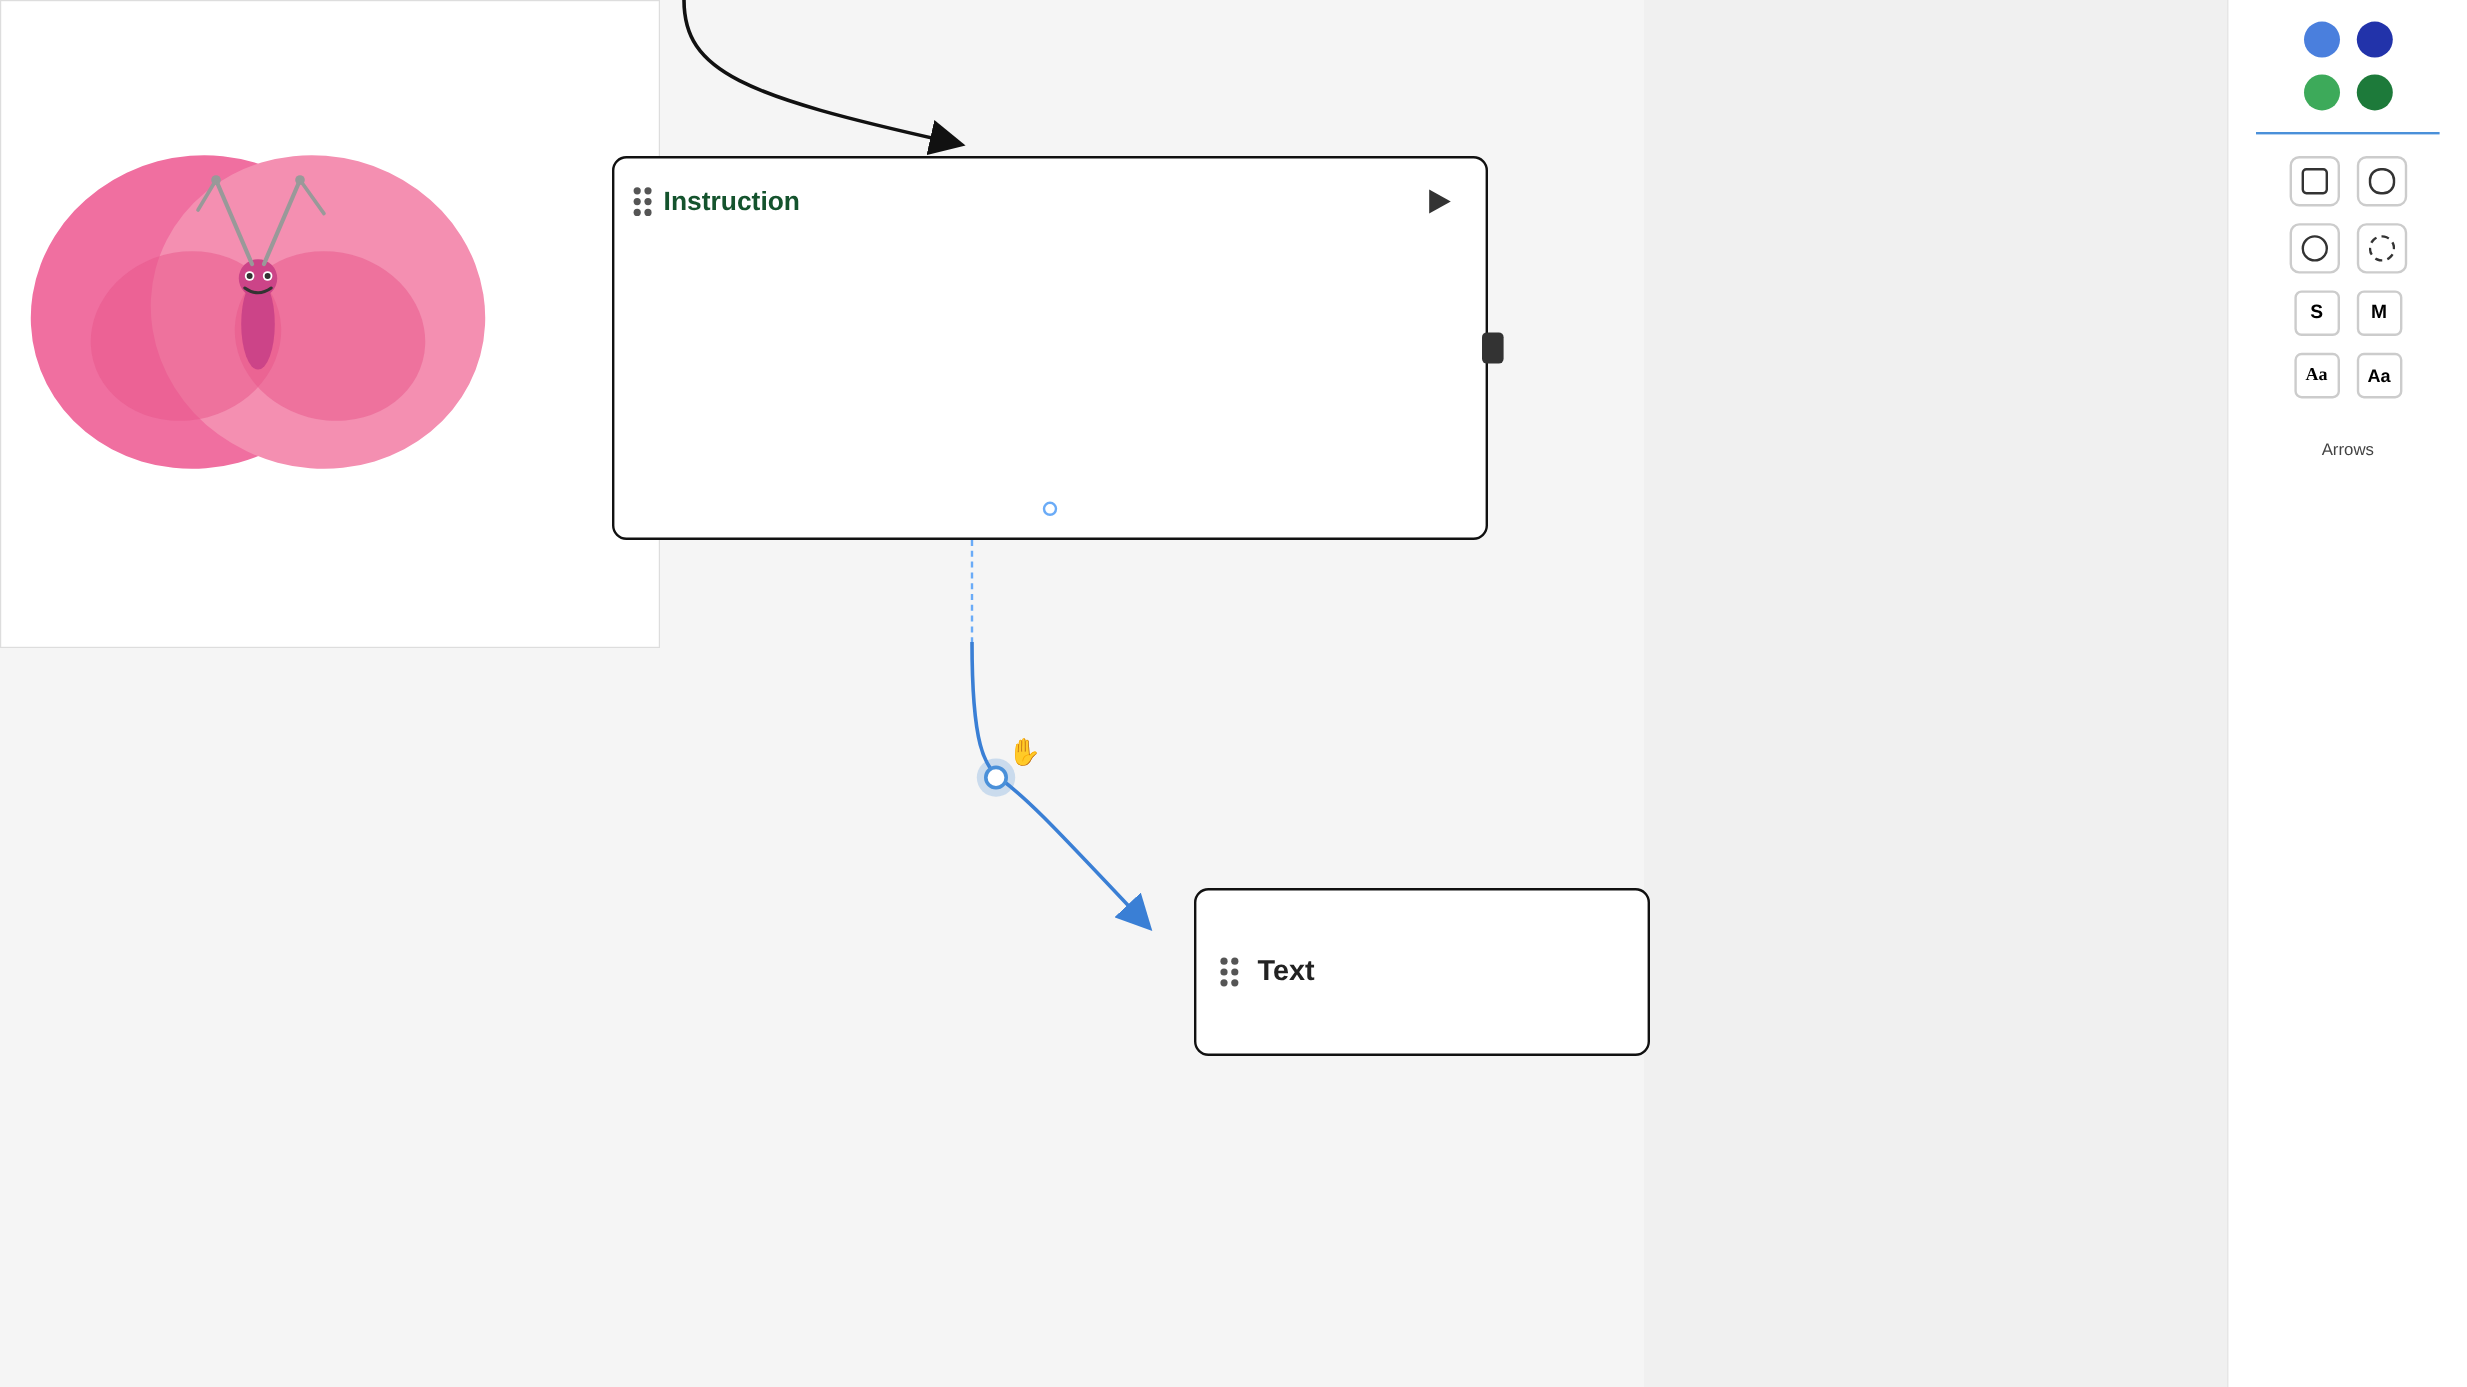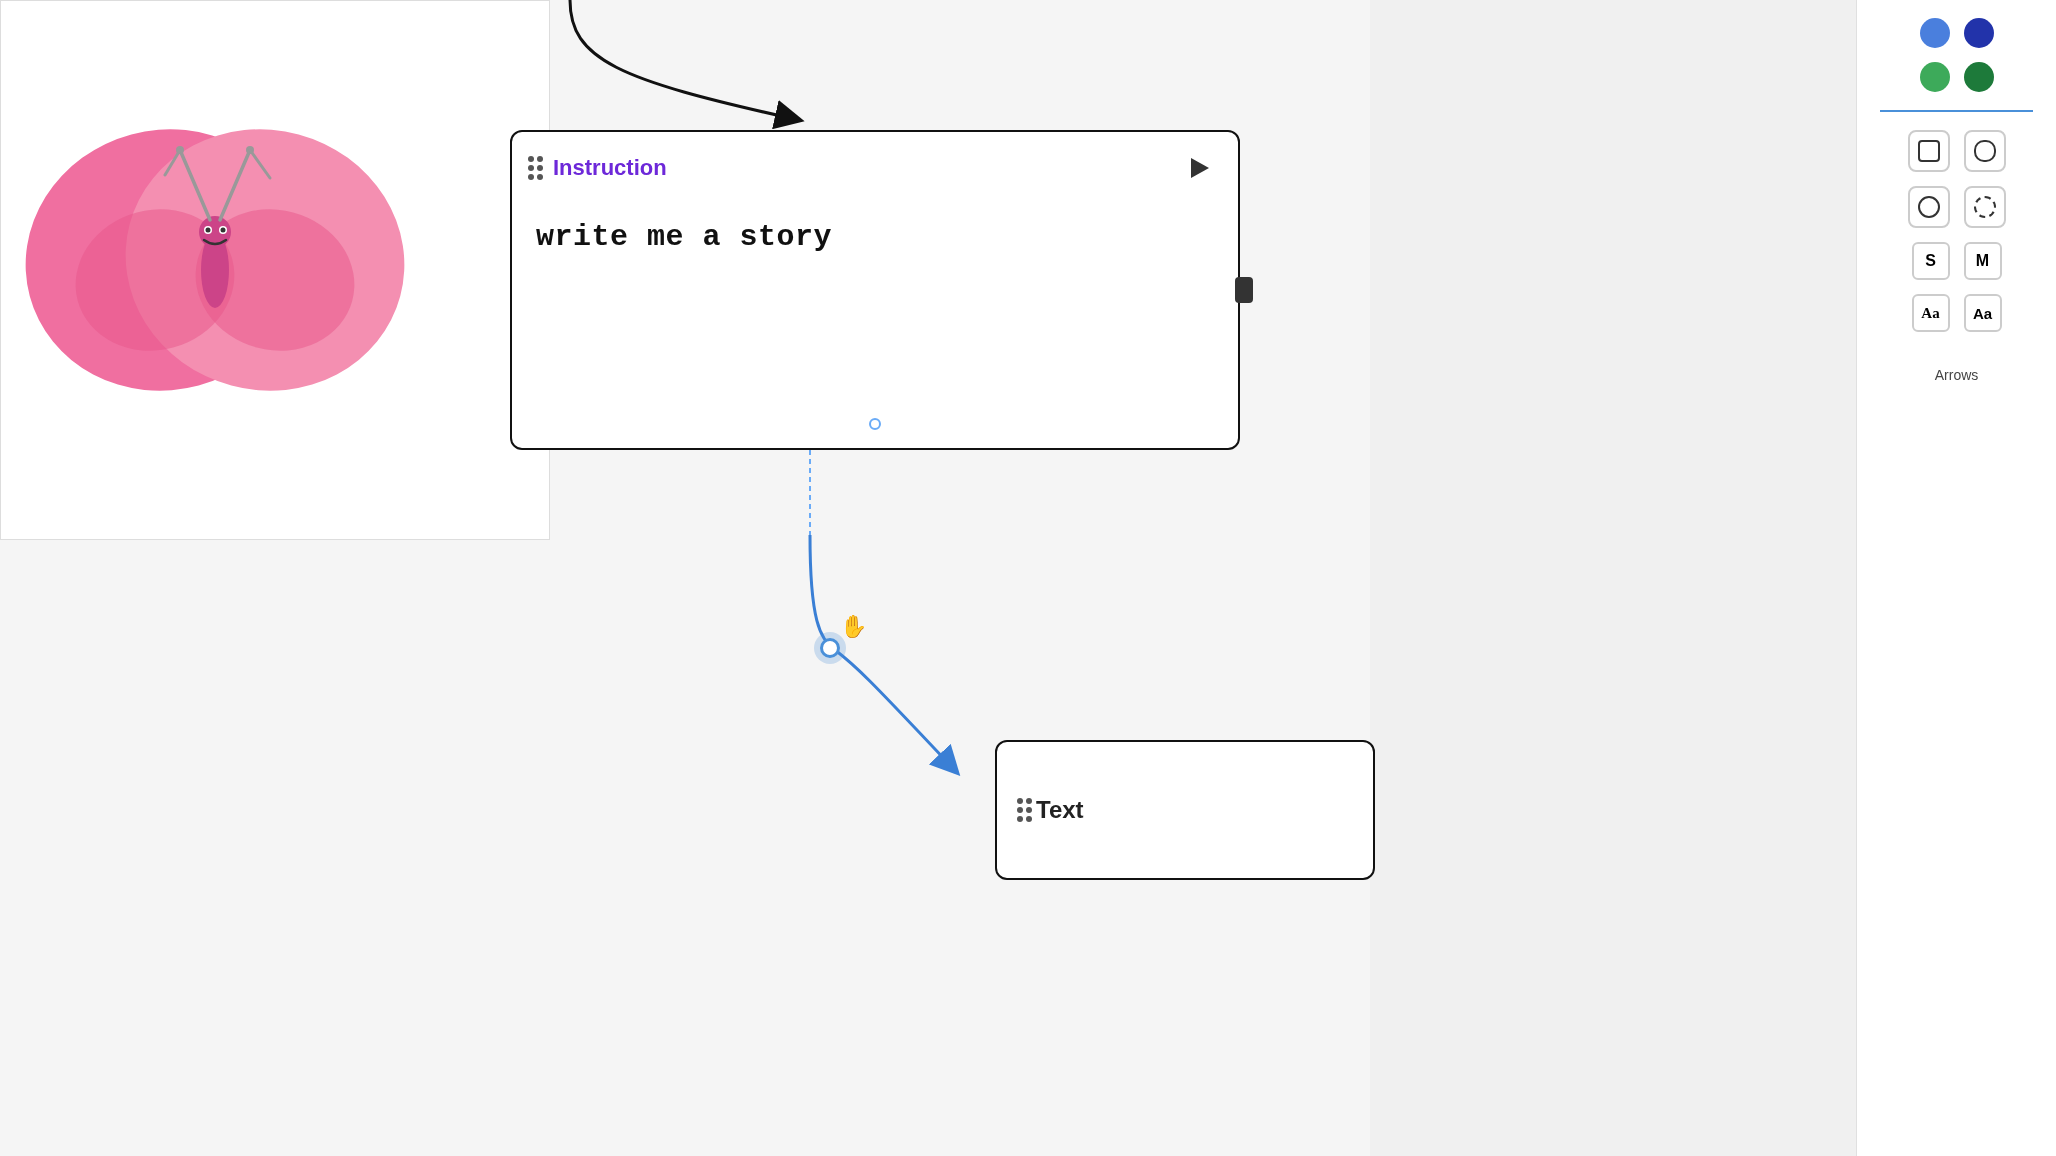--- a/index.html
+++ b/index.html
@@ -82,21 +82,21 @@
       width: 6px;
       height: 6px;
       background: #555;
       border-radius: 50%;
       display: block;
     }
 
     .card-title {
       font-size: 22px;
       font-weight: 600;
-      color: #6d28d9;
+      color: #14532d;
       font-family: Arial, sans-serif;
     }
 
     .play-btn {
       width: 36px;
       height: 36px;
       border: none;
       background: transparent;
       cursor: pointer;
       display: flex;
@@ -170,21 +170,21 @@
       top: 740px;
       left: 995px;
       width: 380px;
       height: 140px;
       background: white;
       border: 2.5px solid #111;
       border-radius: 12px;
       display: flex;
       align-items: center;
       padding: 18px 20px;
-      gap: 4px;
+      gap: 16px;
     }
 
     .text-card-title {
       font-size: 24px;
       font-weight: 600;
       color: #222;
     }
 
     
     .drag-dot {
@@ -380,21 +380,20 @@
           <span></span>
             <span></span>
         </div>
         <span class="card-title">Instruction</span>
       </div>
       <button class="play-btn">
         <div class="play-triangle"></div>
       </button>
     </div>
     <div class="card-body">
-      <span class="card-text">write me a story</span>
       <div class="connector-dot-top"></div>
     </div>
 
     <div class="card-right-handle"></div>
   </div>
 
   <div class="drag-dot"></div>
 
   <div class="cursor-icon">✋</div>
 

